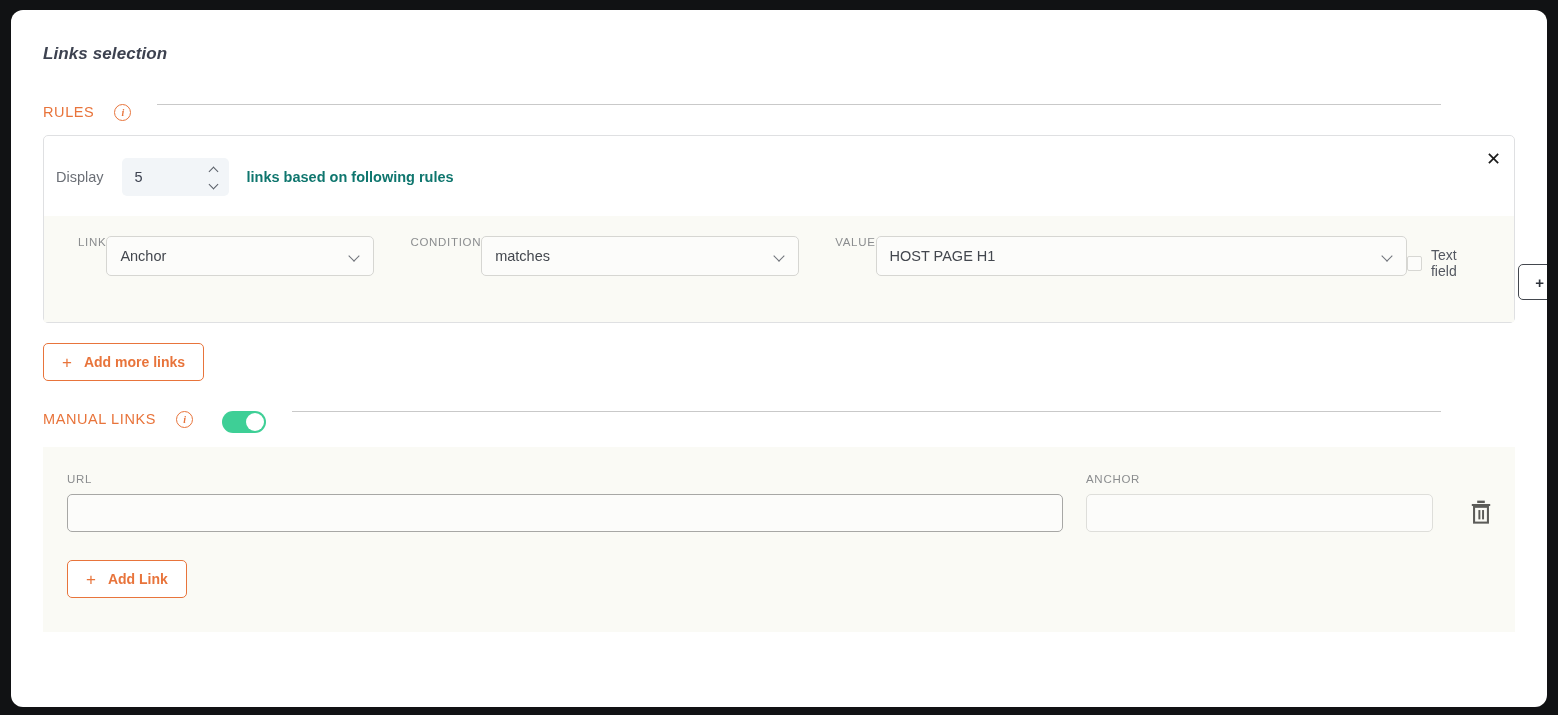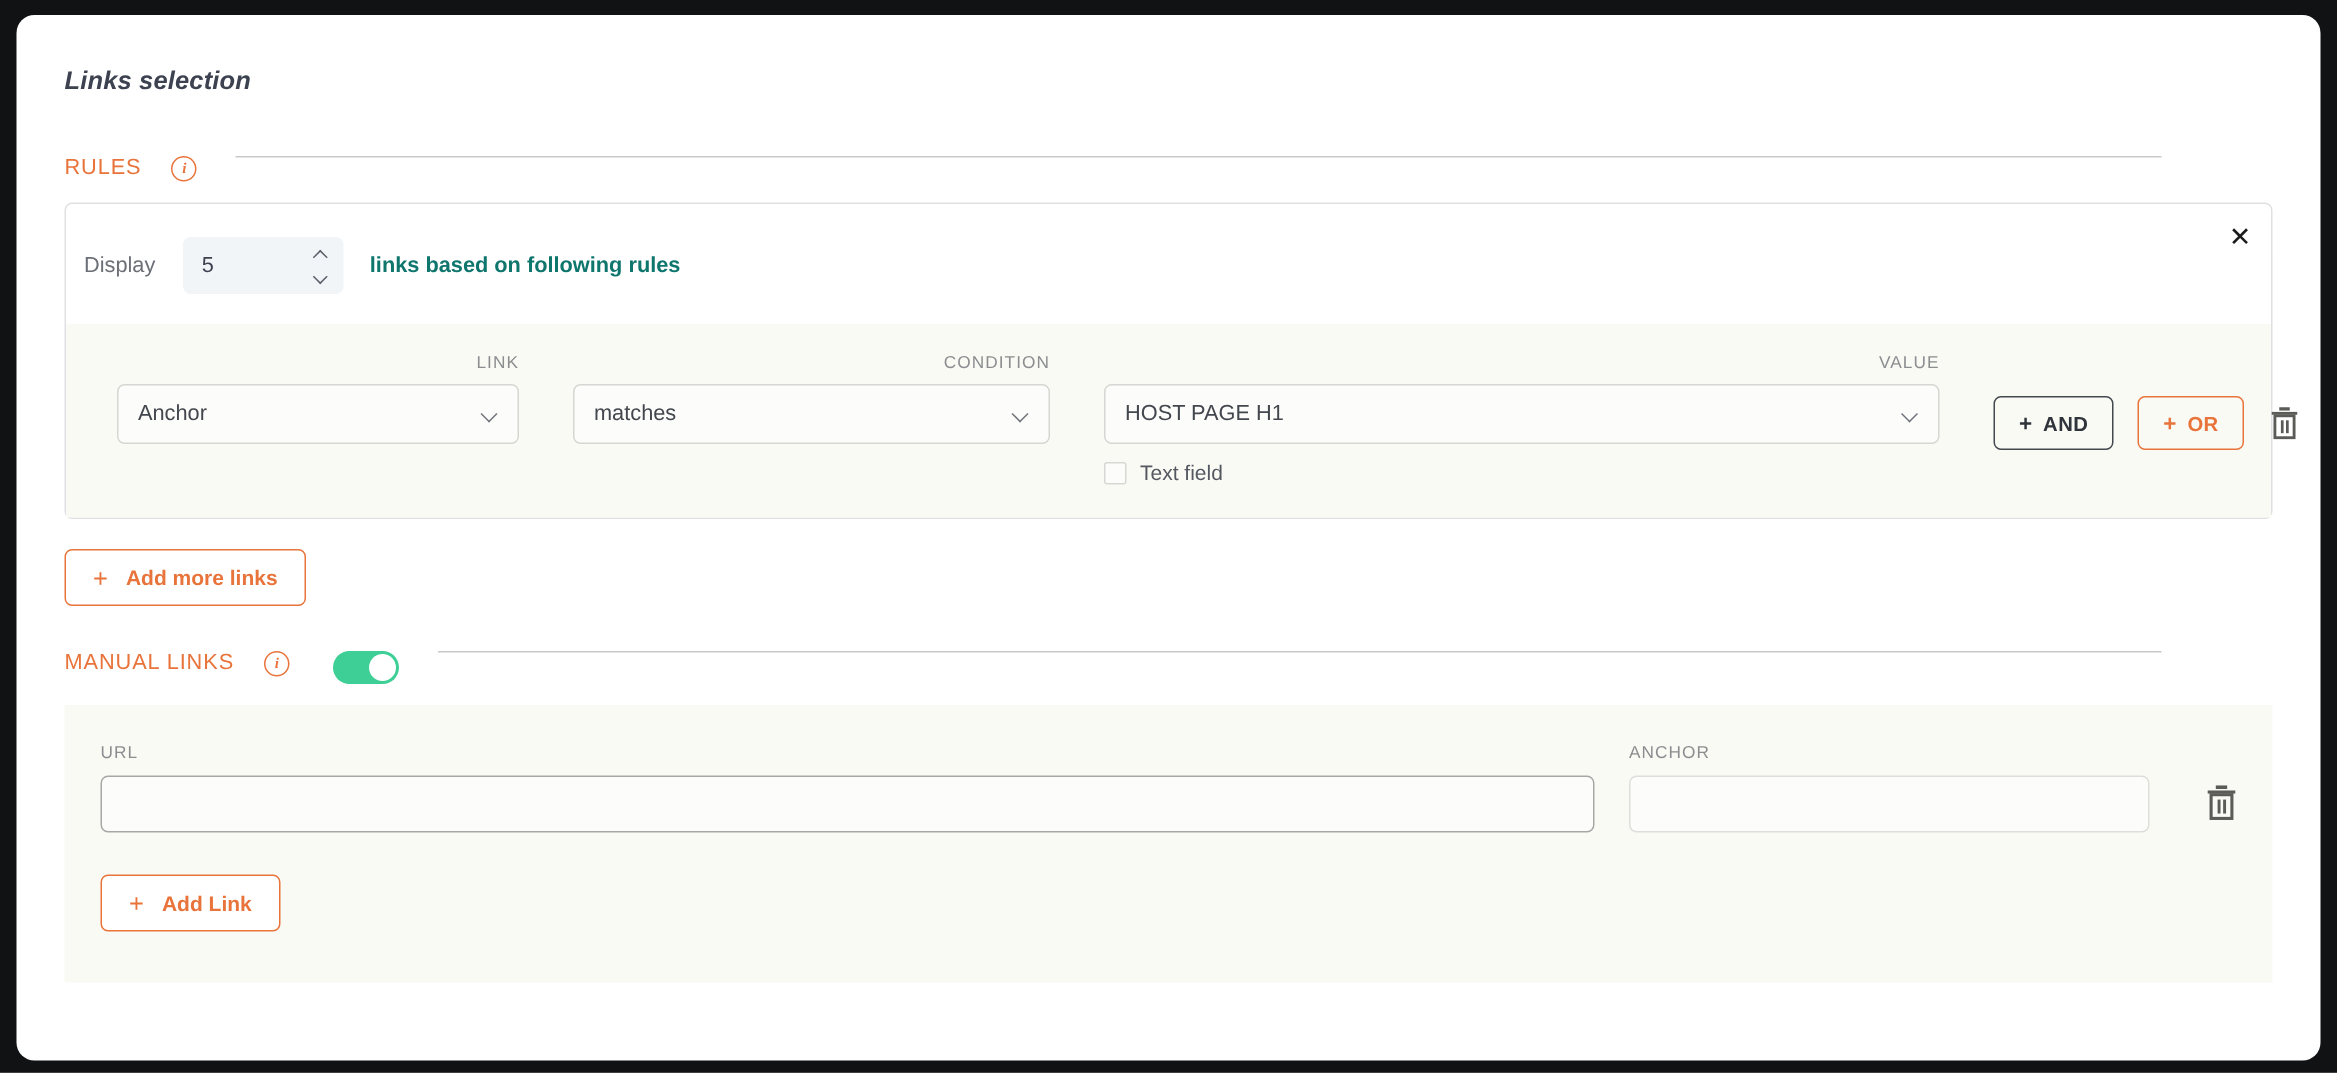--- a/index.html
+++ b/index.html
@@ -193,22 +193,21 @@
   
   .rule-block {
     background: #fafaf5;
     padding: 20px 22px 22px 34px;
     display: flex;
     align-items: flex-start;
     gap: 36px;
   }
   .field {
     display: flex;
-    flex-direction: column;
-    text-align: right;
+    flex-direction: row;
   }
   .field-label {
     font-size: 11.5px;
     color: #8b8d8f;
     letter-spacing: 0.7px;
     margin-bottom: 8px;
   }
   .select {
     position: relative;
     height: 40px;

